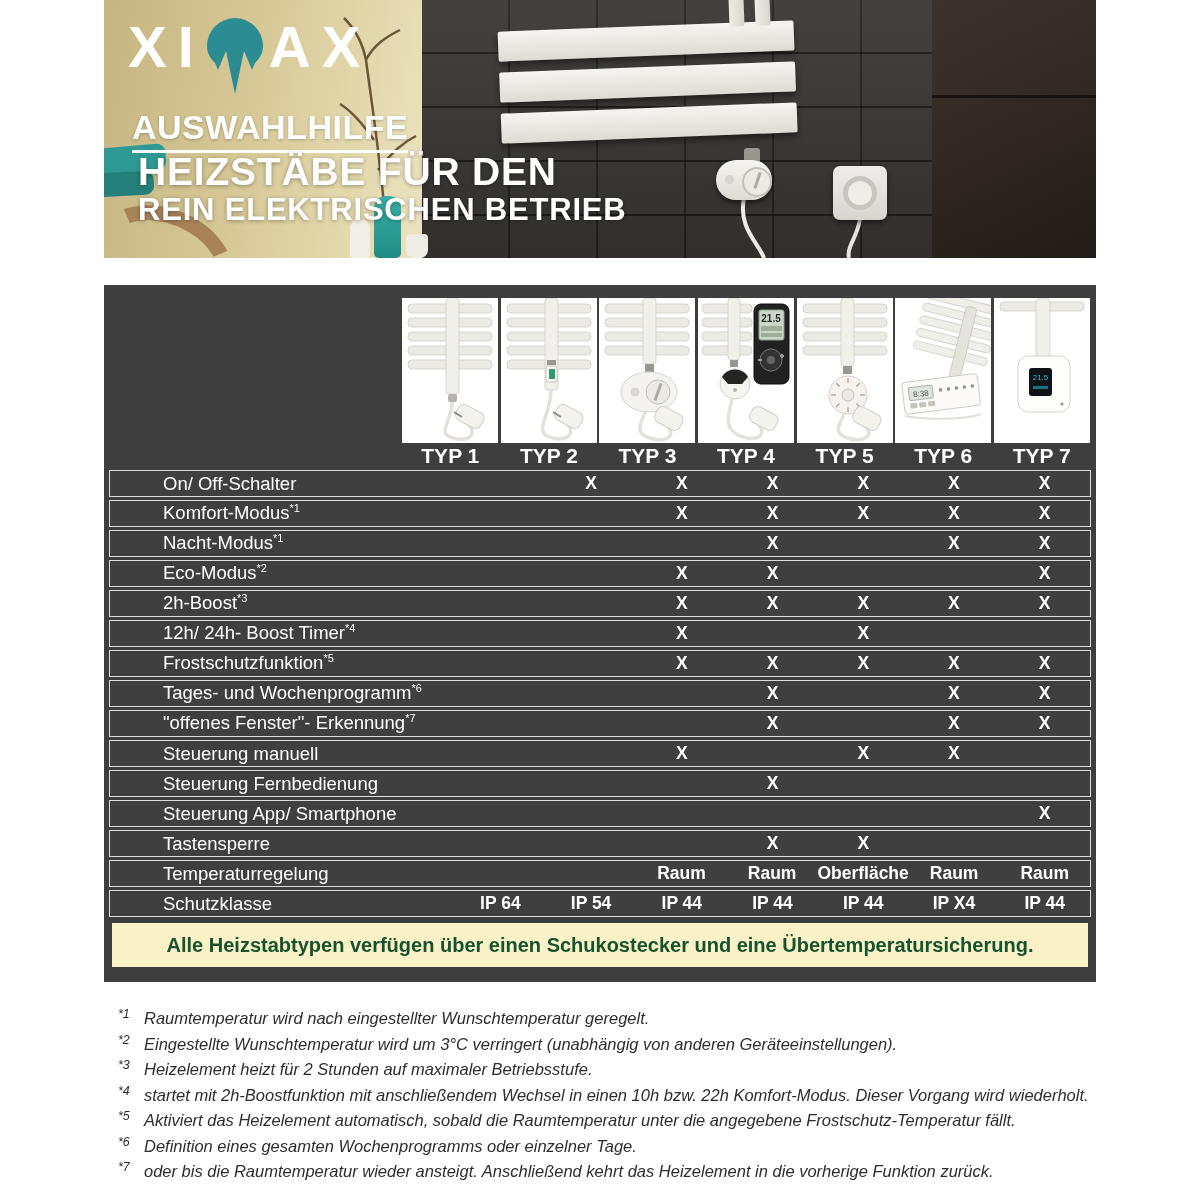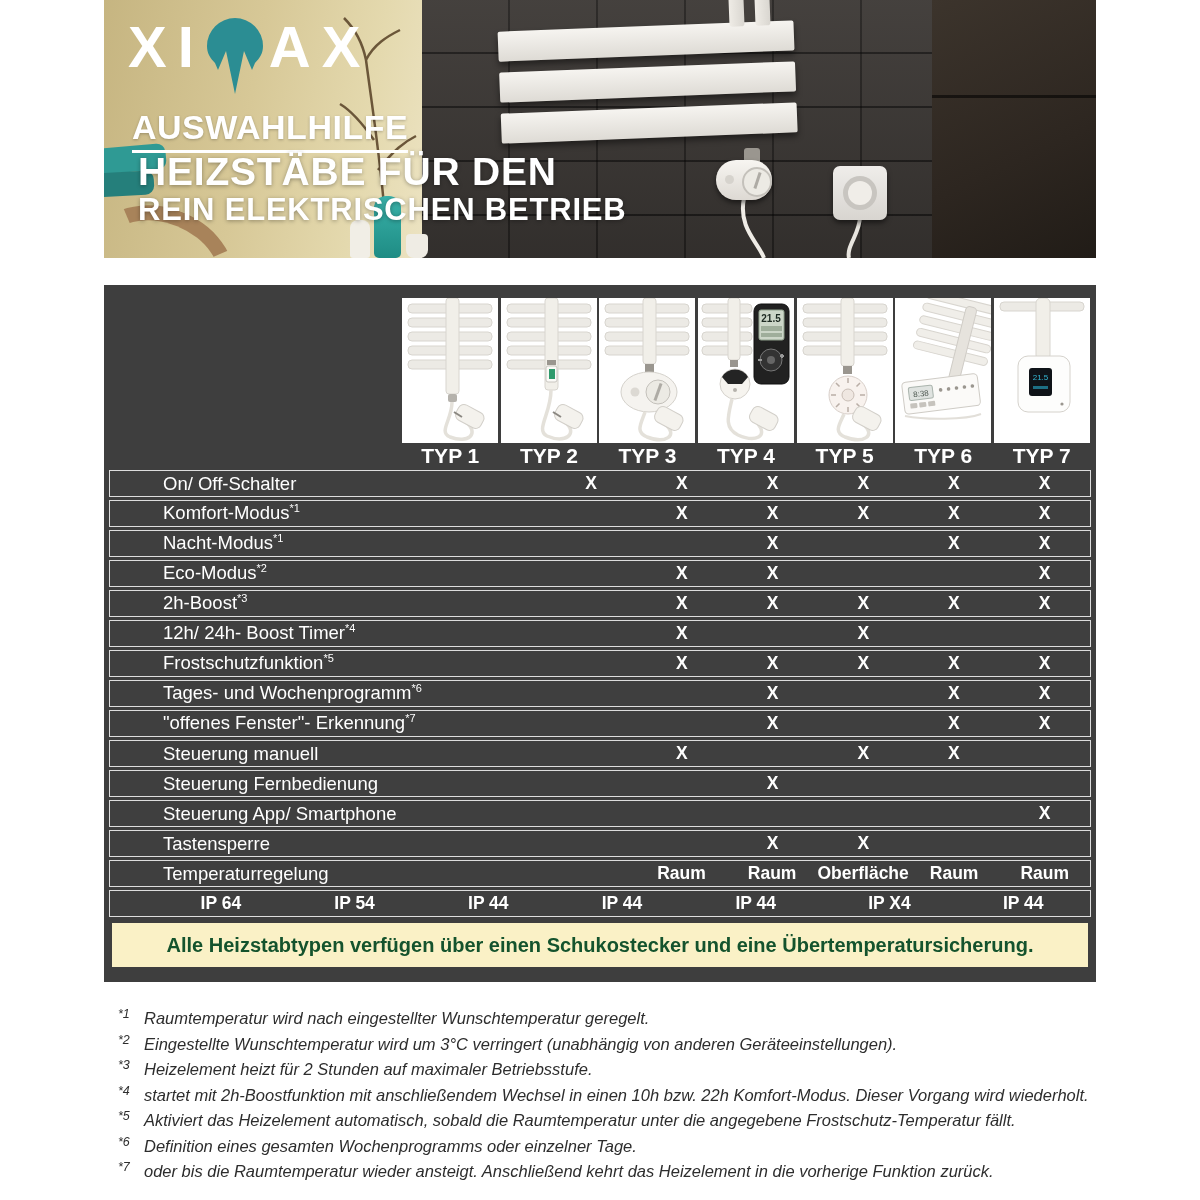--- a/index.html
+++ b/index.html
@@ -459,20 +459,21 @@
           <div class="flabel"><span>Temperaturregelung</span></div>
           <div class="fcell"></div>
           <div class="fcell"></div>
           <div class="fcell">Raum</div>
           <div class="fcell">Raum</div>
           <div class="fcell">Oberfläche</div>
           <div class="fcell">Raum</div>
           <div class="fcell">Raum</div>
         </div>
         <div class="frow">
+          <div class="flabel"><span>Schutzklasse</span></div>
           <div class="fcell">IP 64</div>
           <div class="fcell">IP 54</div>
           <div class="fcell">IP 44</div>
           <div class="fcell">IP 44</div>
           <div class="fcell">IP 44</div>
           <div class="fcell">IP X4</div>
           <div class="fcell">IP 44</div>
         </div>
       </div>
 

